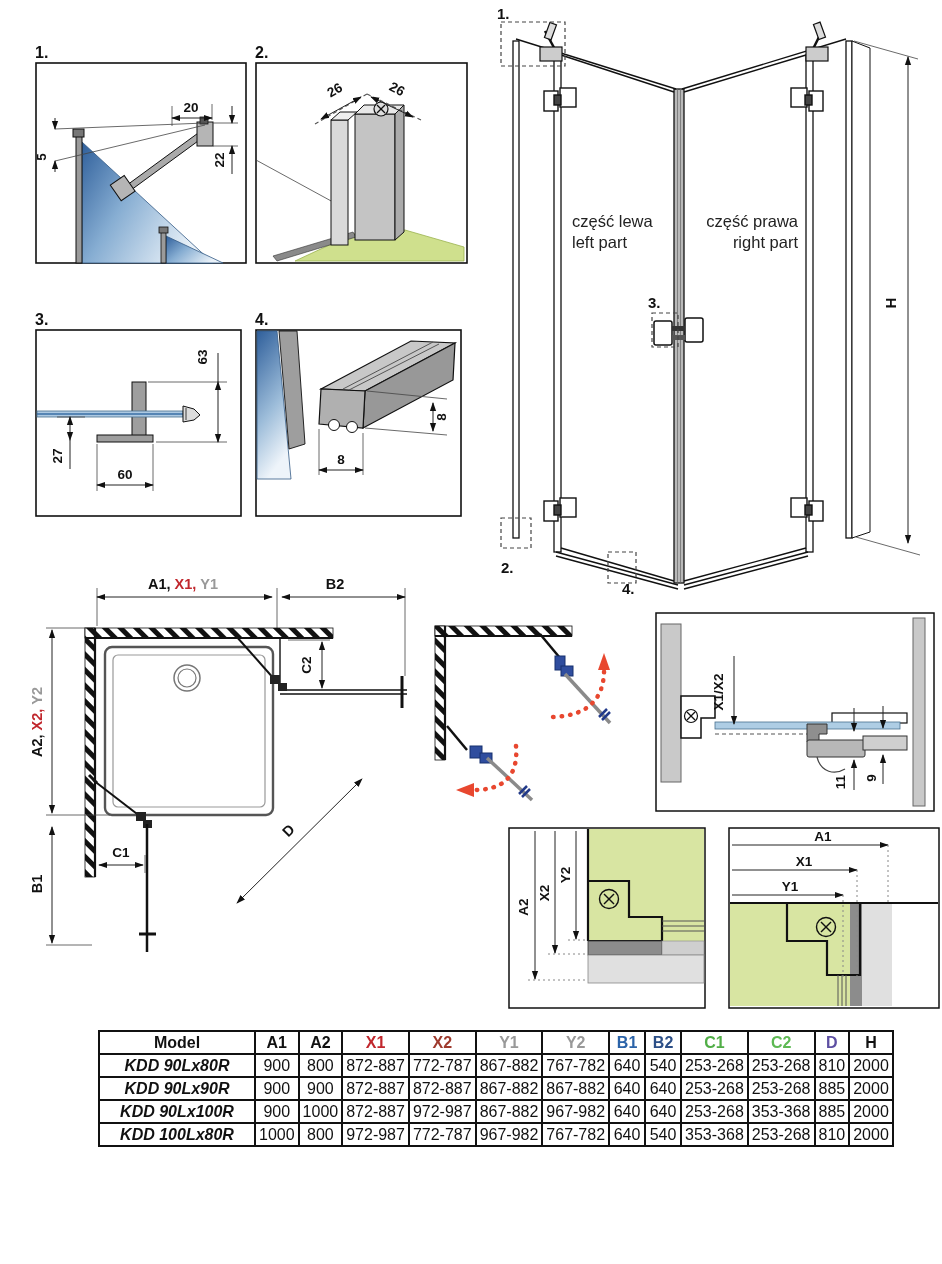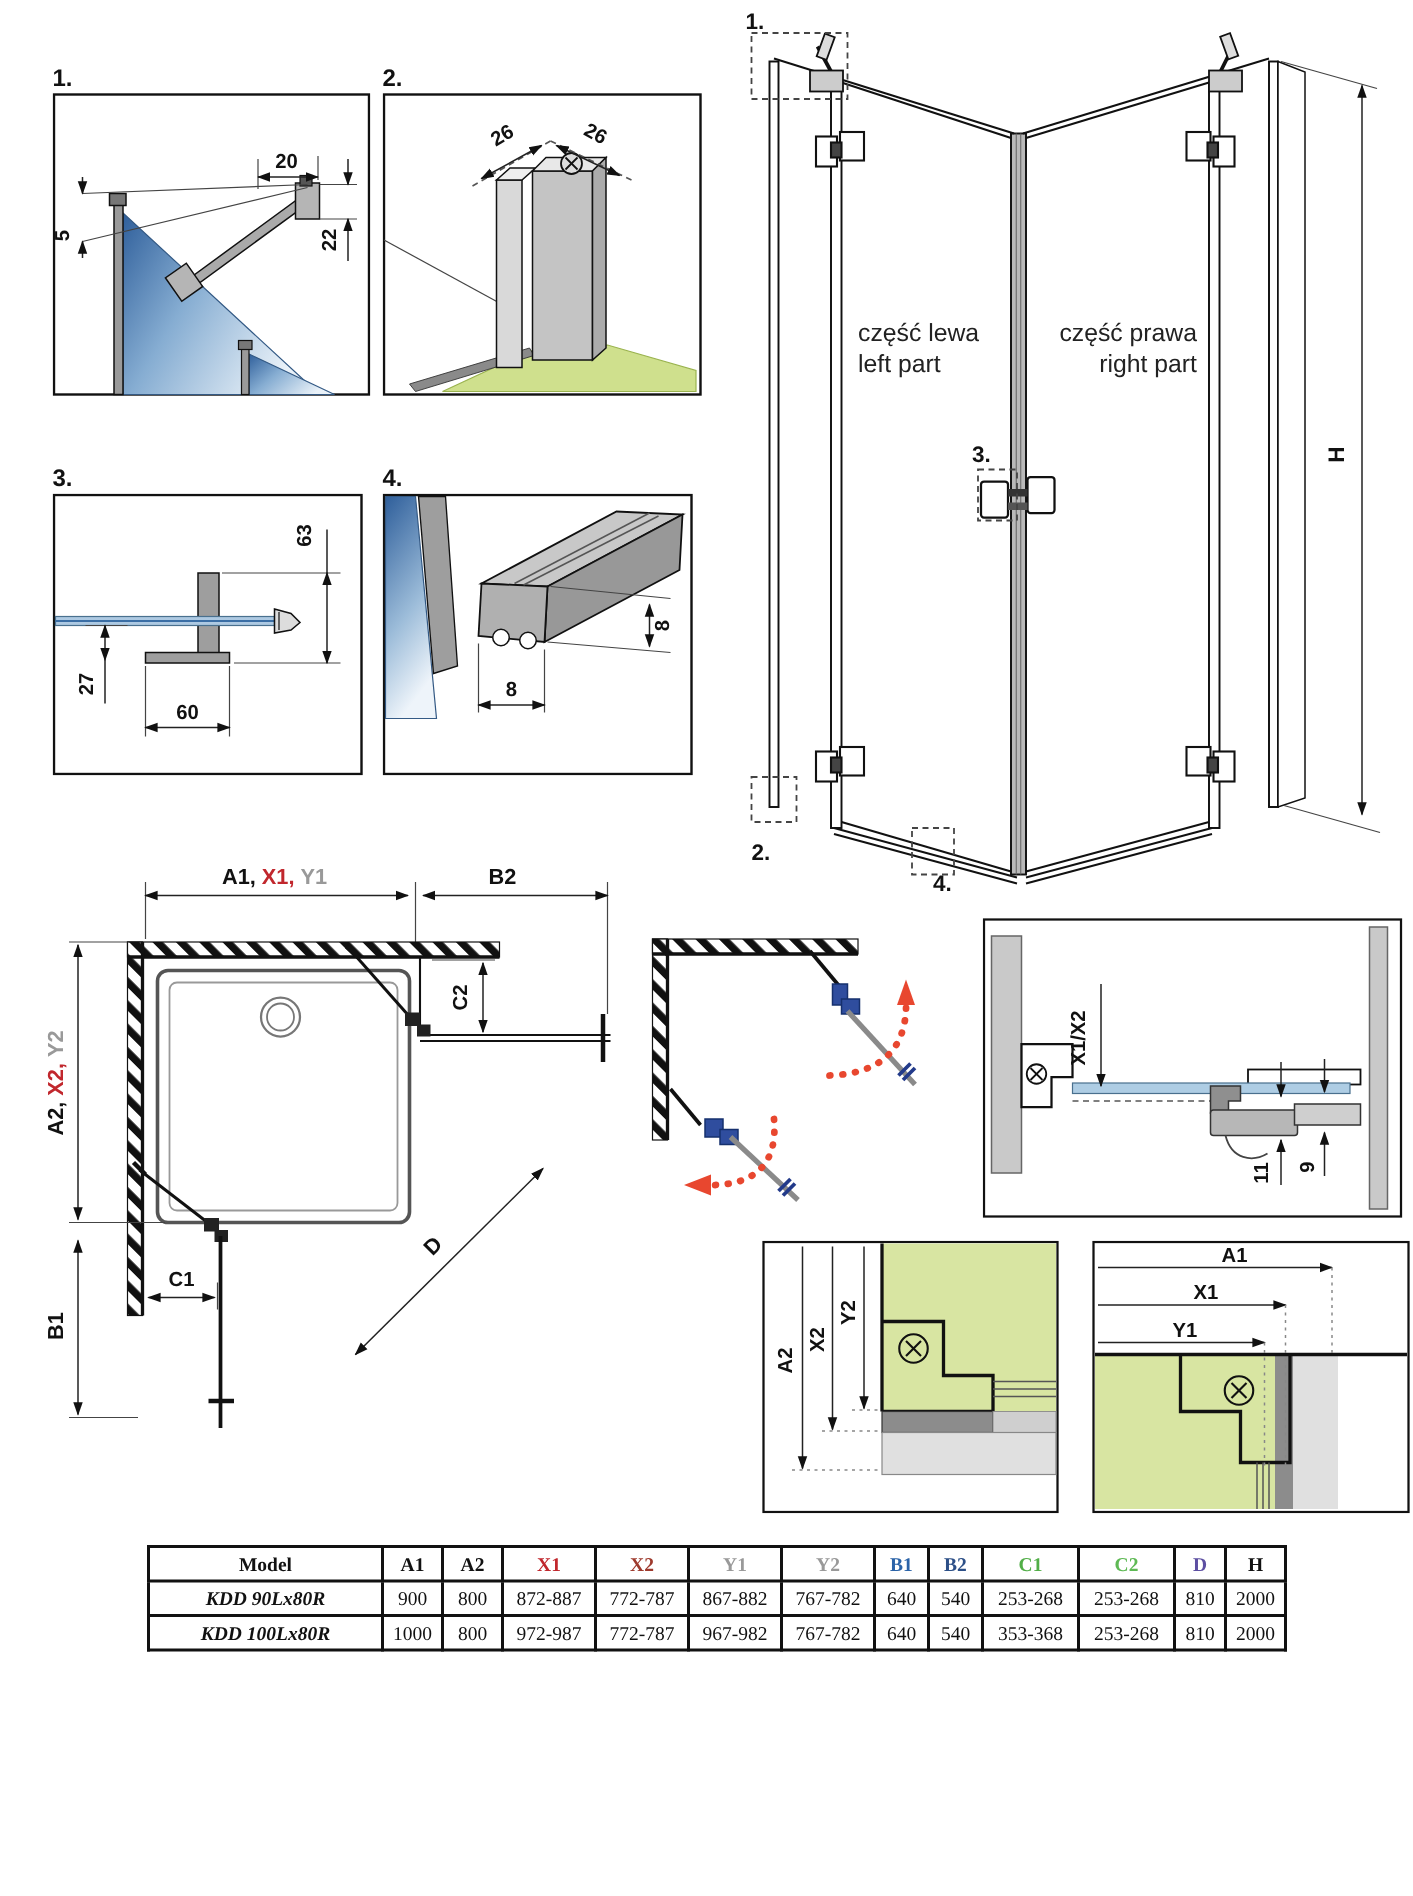--- a/index.html
+++ b/index.html
@@ -18,21 +18,21 @@
   text.d {font-family:"Liberation Sans",sans-serif;font-size:13.5px;font-weight:700;fill:#111;}
   text.big{font-family:"Liberation Sans",sans-serif;font-size:15px;font-weight:700;fill:#111;}
   text.part{font-family:"Liberation Sans",sans-serif;font-size:16.5px;font-weight:400;fill:#222;}
   .red   {fill:#c1272d;}
   .gray  {fill:#999999;}
   .blue  {fill:#2b63a8;}
   .green {fill:#51ae47;}
   .purple{fill:#5d4fa2;}
   
   .tblwrap{position:absolute;left:98px;top:1030px;}
-  table{border-collapse:collapse;font-size:13px;font-family:Liberation Serif, serif;}
+  table{border-collapse:collapse;font-size:16px;}
   th,td{border:2px solid #111;text-align:center;padding:1px 3px;height:19px;white-space:nowrap;}
   th{font-weight:bold;}
   td.model{font-weight:bold;font-style:italic;width:148px;}
   col.cA{width:40px;} col.cX{width:62px;} col.cB{width:36px;} col.cC{width:64px;}
   col.cD{width:34px;} col.cH{width:40px;} col.cM{width:148px;}
 </style>
 </head>
 <body>
 
 <div class="page">
@@ -456,20 +456,50 @@
             <td>867-882</td>
             <td>767-782</td>
             <td>640</td>
             <td>540</td>
             <td>253-268</td>
             <td>253-268</td>
             <td>810</td>
             <td>2000</td>
           </tr>
           <tr>
+            <td class="model">KDD 90Lx90R</td>
+            <td>900</td>
+            <td>900</td>
+            <td>872-887</td>
+            <td>872-887</td>
+            <td>867-882</td>
+            <td>867-882</td>
+            <td>640</td>
+            <td>640</td>
+            <td>253-268</td>
+            <td>253-268</td>
+            <td>885</td>
+            <td>2000</td>
+          </tr>
+          <tr>
+            <td class="model">KDD 90Lx100R</td>
+            <td>900</td>
+            <td>1000</td>
+            <td>872-887</td>
+            <td>972-987</td>
+            <td>867-882</td>
+            <td>967-982</td>
+            <td>640</td>
+            <td>640</td>
+            <td>253-268</td>
+            <td>353-368</td>
+            <td>885</td>
+            <td>2000</td>
+          </tr>
+          <tr>
             <td class="model">KDD 100Lx80R</td>
             <td>1000</td>
             <td>800</td>
             <td>972-987</td>
             <td>772-787</td>
             <td>967-982</td>
             <td>767-782</td>
             <td>640</td>
             <td>540</td>
             <td>353-368</td>

